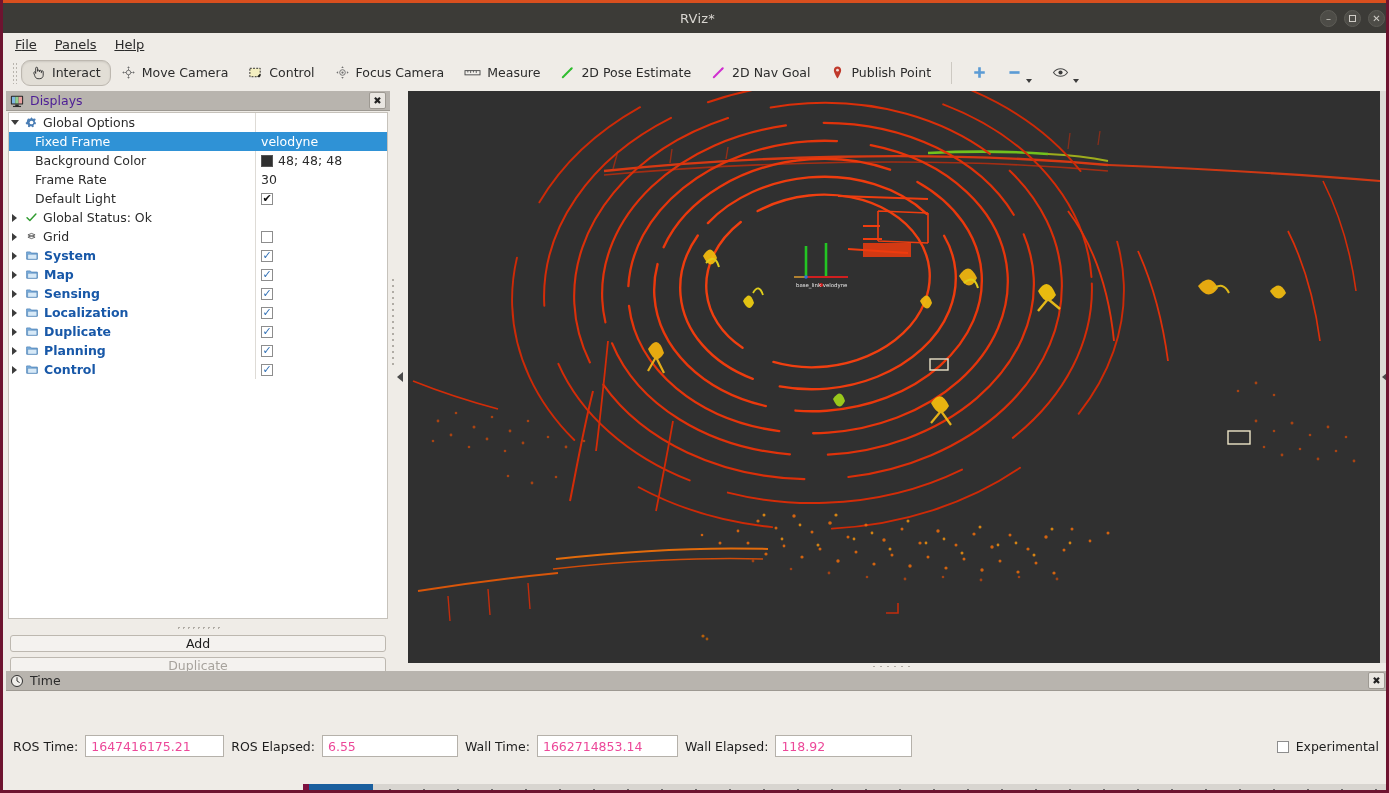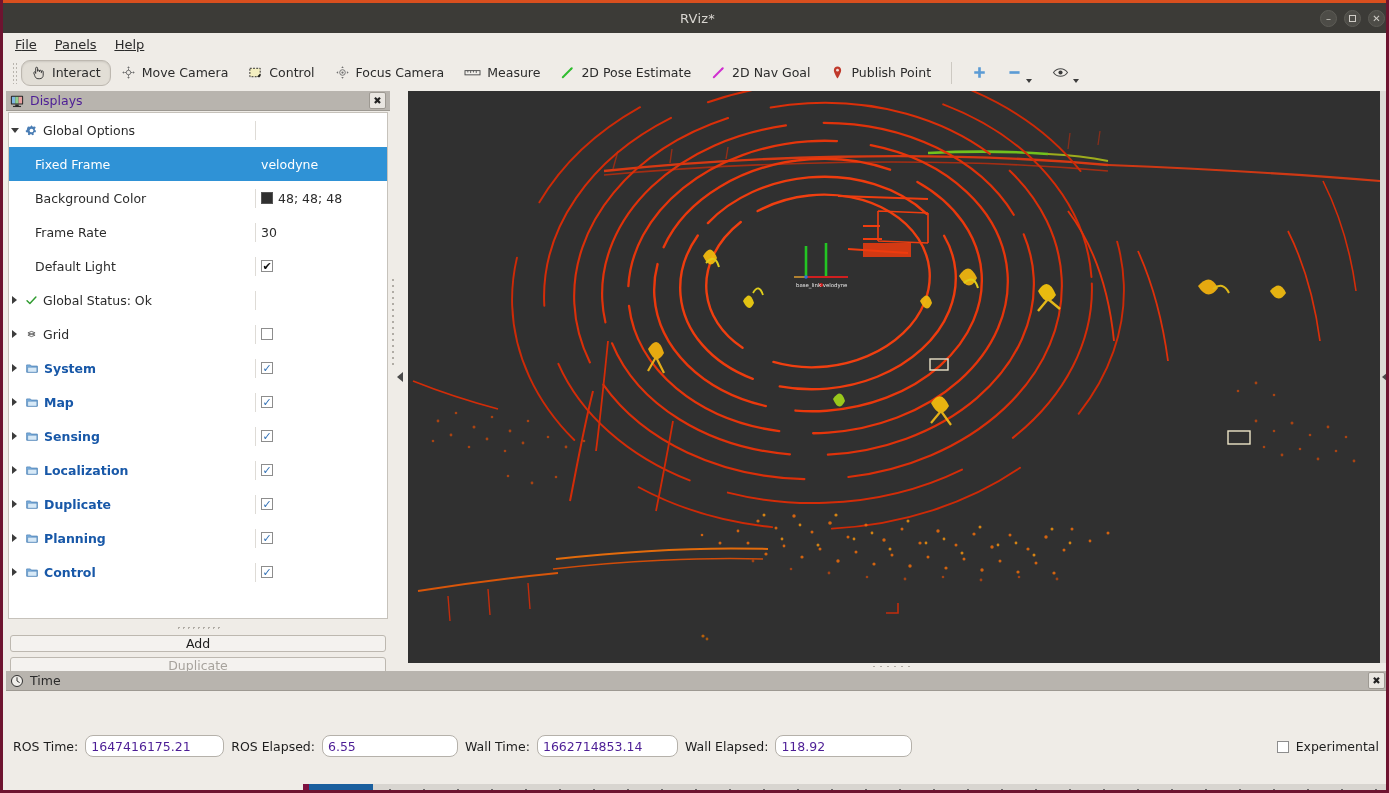--- a/index.html
+++ b/index.html
@@ -172,21 +172,21 @@
     left: 2px; top: 21px;
     width: 380px; height: 507px;
     background: #ffffff;
     border: 1px solid #c6c2bb;
     box-sizing: border-box;
     overflow: hidden;
   }
   .trow {
     display: flex;
     align-items: center;
-    height: 34px;
+    height: 19px;
     font-size: 12.5px;
     position: relative;
     text-align: right;
   }
   .trow.sel { background: #2f92d6; color: #ffffff; }
   .tname {
     display: flex;
     align-items: center;
     gap: 5px;
     width: 246px;
@@ -349,27 +349,27 @@
     left: 7px; top: 44px;
     display: flex;
     align-items: center;
     gap: 7px;
   }
   .flabel { font-size: 12.5px; color: #1d1d1d; white-space: nowrap; }
   .finput {
     height: 22px;
     background: #ffffff;
     border: 1px solid #b5b1aa;
-    border-radius: 8px;
+    border-radius: 0;
     font-size: 12.5px;
     display: flex;
     align-items: center;
     padding: 0 5px;
     box-sizing: border-box;
-    color: #4c1d95;
+    color: #ec4899;
   }
   .w-ros { width: 139px; }
   .w-el  { width: 136px; }
   .w-wt  { width: 141px; }
   .w-we  { width: 137px; }
   .gapL { }
   .expbox {
     position: absolute;
     right: 10px; top: 48px;
     display: flex;

